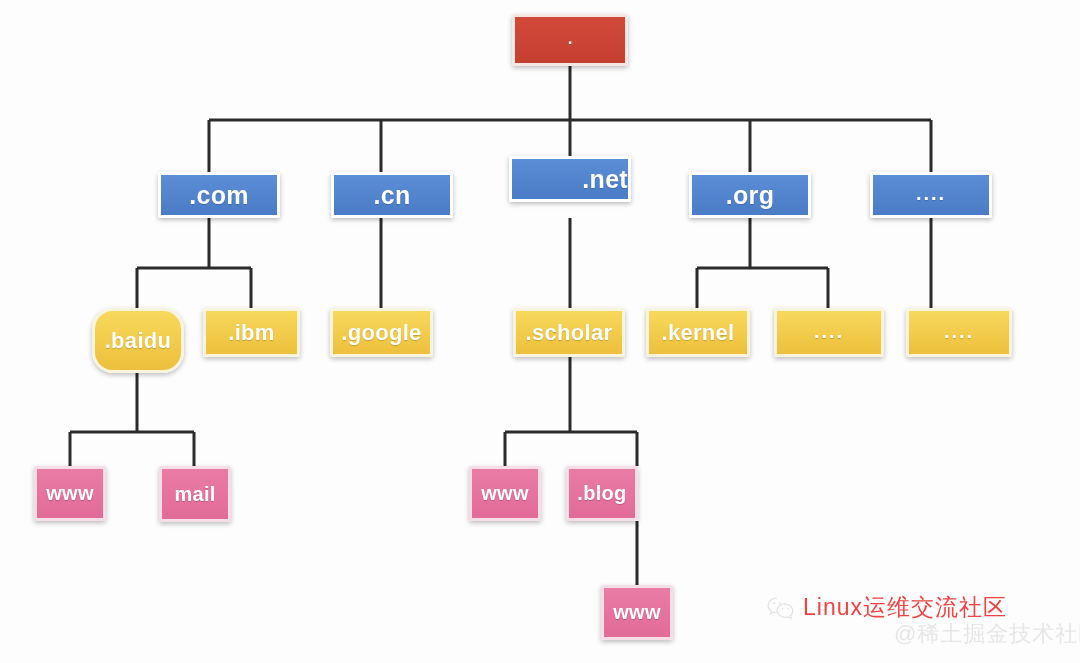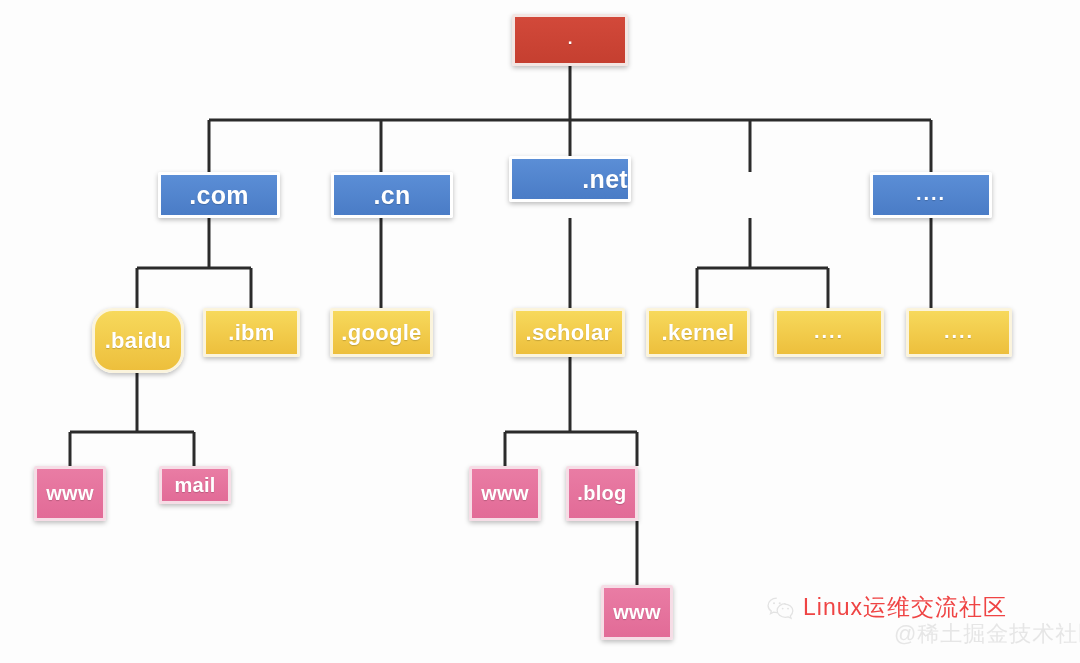--- a/index.html
+++ b/index.html
@@ -162,20 +162,23 @@
 
   <div class="node tld" style="left:158px; top:172px; width:122px; height:46px;">
     <span>.com</span>
   </div>
   <div class="node tld" style="left:331px; top:172px; width:122px; height:46px;">
     <span>.cn</span>
   </div>
   <div class="node tld" style="left:509px; top:156px; width:122px; height:46px;justify-content:flex-end;">
     <span>.net</span>
   </div>
+  <div class="node tld" style="left:689px; top:172px; width:122px; height:46px;">
+    <span>.org</span>
+  </div>
   <div class="node tld" style="left:870px; top:172px; width:122px; height:46px;">
     <span class="dots">....</span>
   </div>
 
   <div class="node sld" style="left:92px; top:308px; width:92px; height:65px;border-radius:21px;">
     <span>.baidu</span>
   </div>
   <div class="node sld" style="left:203px; top:308px; width:97px; height:49px;">
     <span>.ibm</span>
   </div>
@@ -191,21 +194,21 @@
   <div class="node sld" style="left:774px; top:308px; width:110px; height:49px;">
     <span class="dots">....</span>
   </div>
   <div class="node sld" style="left:906px; top:308px; width:106px; height:49px;">
     <span class="dots">....</span>
   </div>
 
   <div class="node host" style="left:34px; top:466px; width:72px; height:55px;">
     <span>www</span>
   </div>
-  <div class="node host" style="left:159px; top:466px; width:72px; height:38px;">
+  <div class="node host" style="left:159px; top:466px; width:72px; height:56px;">
     <span>mail</span>
   </div>
   <div class="node host" style="left:469px; top:466px; width:72px; height:55px;">
     <span>www</span>
   </div>
   <div class="node host" style="left:566px; top:466px; width:72px; height:55px;">
     <span>.blog</span>
   </div>
   <div class="node host" style="left:601px; top:585px; width:72px; height:55px;">
     <span>www</span>

